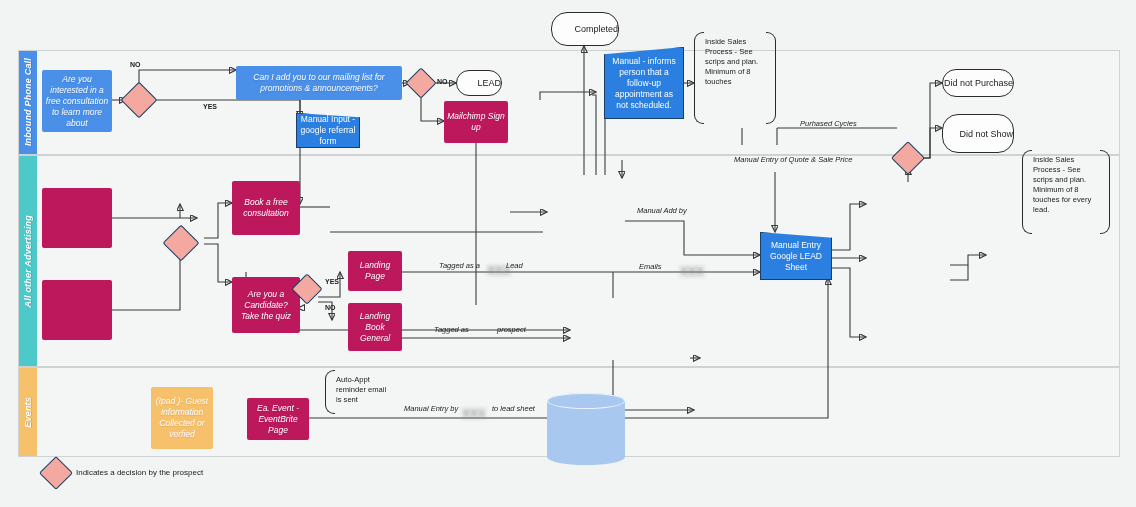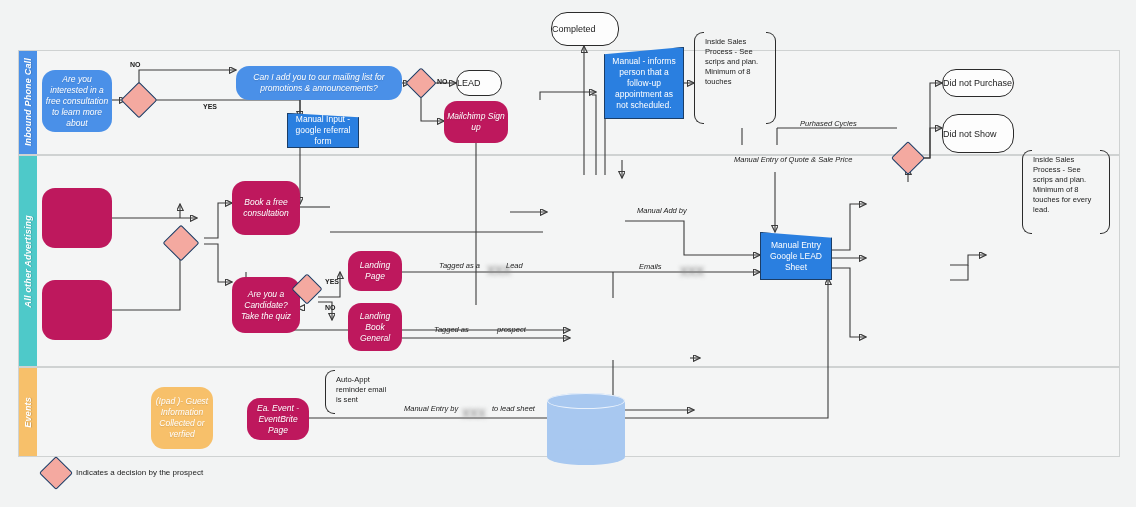--- a/index.html
+++ b/index.html
@@ -15,38 +15,38 @@
     font-style:italic;font-weight:bold;color:#ffffff;font-size:9px;
     letter-spacing:.2px;white-space:nowrap;text-shadow:0 1px 1px rgba(0,0,0,.18);
   }
 
   
   .node{
     display:flex;align-items:center;justify-content:center;text-align:center;
     font-size:8.5px;line-height:11px;font-style:italic;color:#ffffff;
     padding:3px;text-shadow:0 1px 1px rgba(0,0,0,.12);
   }
-  .rounded{border-radius:13px;}
+  .rounded{border-radius:2px;}
   .blue{background:#4a90e8;}
   .teal{background:#be185d;}
   .orange{background:#f7c06a;}
 
   
   .trap{
     background:#2a7fe0;border:1.4px solid #1b3d66;
     color:#fff;font-size:8.5px;line-height:11px;text-align:center;
     display:flex;align-items:center;justify-content:center;padding:3px;
   }
   .trap-left{clip-path:polygon(0 10%,100% 0,100% 100%,0 100%);}
   .trap-right{clip-path:polygon(0 0,100% 12%,100% 100%,0 100%);}
 
   
   .term{
     background:#fdfdfd;border:1.4px solid #2b2b2b;border-radius:16px;
-    display:flex;align-items:center;justify-content:flex-start;text-align:center;
+    display:flex;align-items:center;justify-content:flex-end;text-align:center;
     font-size:9px;color:#1b1b1b;font-style:normal;
   }
 
   
   .diamond{
     background:#f4a9a0;border:1.6px solid #1b3d66;
     transform:rotate(45deg);border-radius:2px;
   }
 
   
@@ -189,21 +189,21 @@
 
   <div class="abs diamond" style="left:126px;top:87px;width:26px;height:26px;"></div>
 
   <div class="abs elabel plain" style="left:130px;top:61px;">NO</div>
   <div class="abs elabel plain" style="left:203px;top:103px;">YES</div>
 
   <div class="abs node rounded blue" style="left:236px;top:66px;width:166px;height:34px;">
     <span>Can I add you to our mailing list for promotions &amp; announcements?</span>
   </div>
 
-  <div class="abs trap trap-right" style="left:287px;top:113px;width:72px;height:35px;">
+  <div class="abs trap trap-right" style="left:296px;top:113px;width:64px;height:35px;">
     <span>Manual Input - google referral form</span>
   </div>
 
   <div class="abs diamond" style="left:410px;top:72px;width:22px;height:22px;"></div>
   <div class="abs elabel plain" style="left:437px;top:78px;">NO</div>
 
   <div class="abs term" style="left:456px;top:70px;width:46px;height:26px;">
     <span>LEAD</span>
   </div>
 

